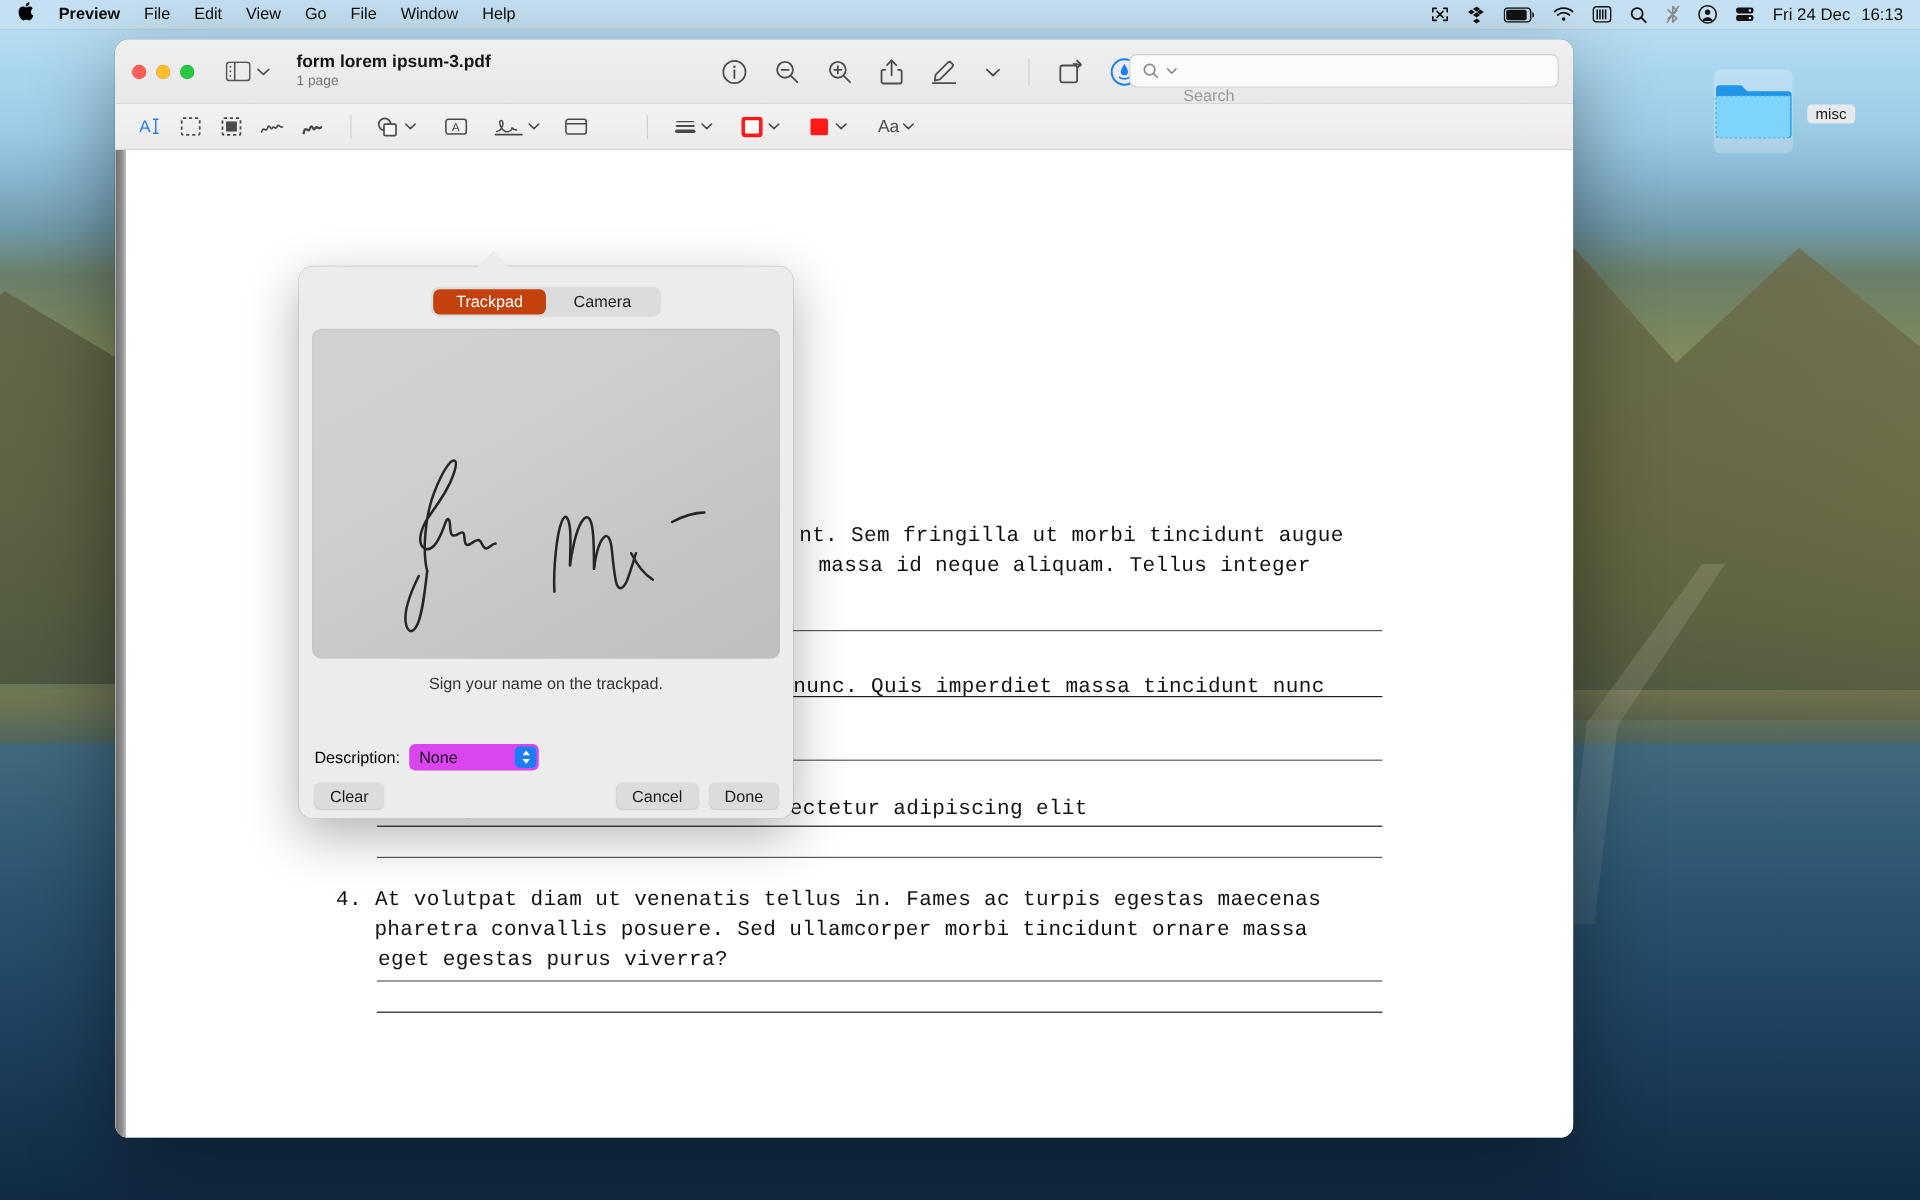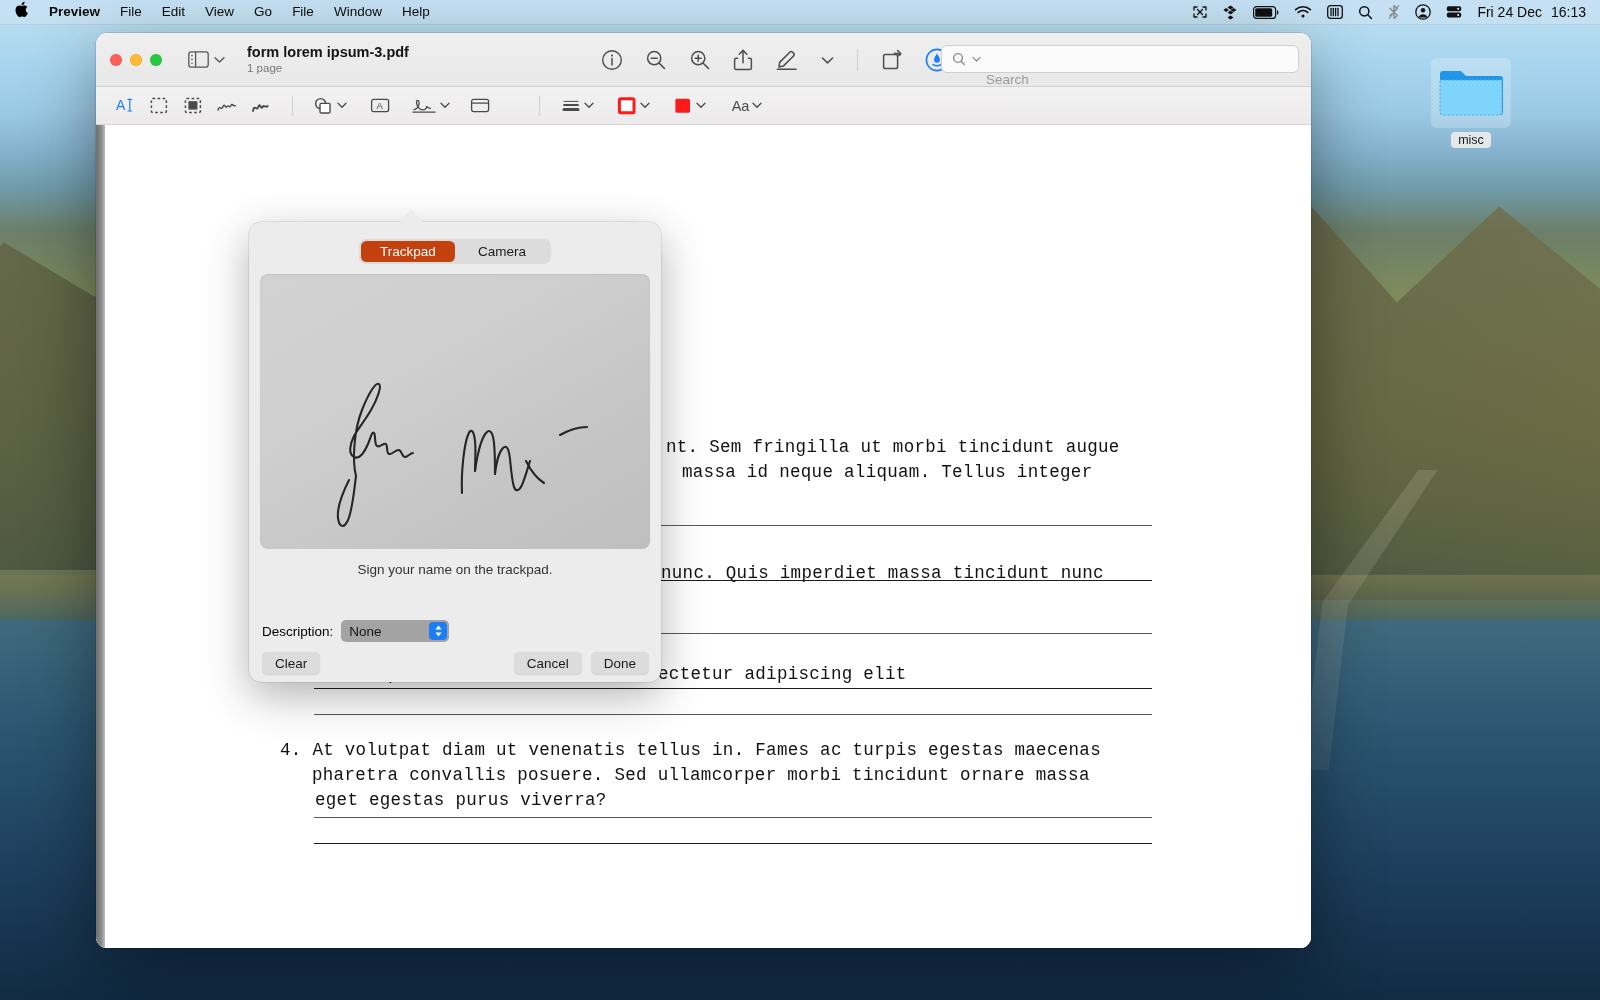--- a/index.html
+++ b/index.html
@@ -79,21 +79,21 @@
   }
   #menubar .right .sicon {
     display: inline-flex; align-items: center; justify-content: center;
     height: 18px;
   }
   #clock { font-size: 14px; letter-spacing: 0; display: flex; gap: 9px; }
 
   
   #desk-icon {
     position: absolute; left: 1428px; top: 58px;
-    width: 86px; display: flex; flex-direction: column; align-items: center;
+    width: 86px; display: flex; flex-direction: row; align-items: center; gap: 12px;
   }
   #desk-icon .thumb {
     width: 80px; height: 70px; border-radius: 6px;
     background: rgba(255,255,255,.22);
     display: flex; align-items: center; justify-content: center;
   }
   #desk-icon .label {
     margin-top: 4px; font-size: 12.5px; color: #1a1a1a;
     background: rgba(236,236,236,.92);
     border-radius: 4px; padding: 1px 7px;
@@ -223,21 +223,21 @@
     position: absolute; left: 0; right: 0; top: 340px;
     text-align: center; font-size: 13.5px; color: #333;
   }
   #descrow {
     position: absolute; left: 13px; top: 398px;
     display: flex; align-items: center; gap: 8px;
   }
   #desclabel { font-size: 13.5px; color: #000000; }
   #descpopup {
     width: 108px; height: 22px; border-radius: 5px;
-    background: #a3a3a3; display: flex; align-items: center;
+    background: #d946ef; display: flex; align-items: center;
     padding-left: 8px; position: relative;
     font-size: 13.5px; color: #141414;
   }
   #descpopup .stepper {
     position: absolute; right: 2px; top: 2px;
     width: 18px; height: 18px; border-radius: 4px;
     background: #1b7ef5;
     display: flex; flex-direction: column; align-items: center; justify-content: center;
     color: #fff; line-height: 7px; font-size: 9px;
   }

